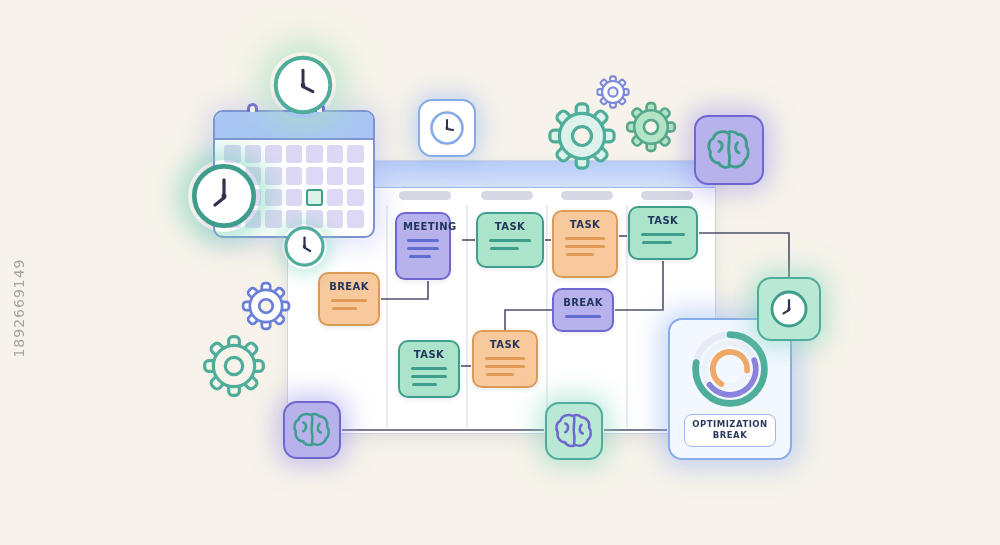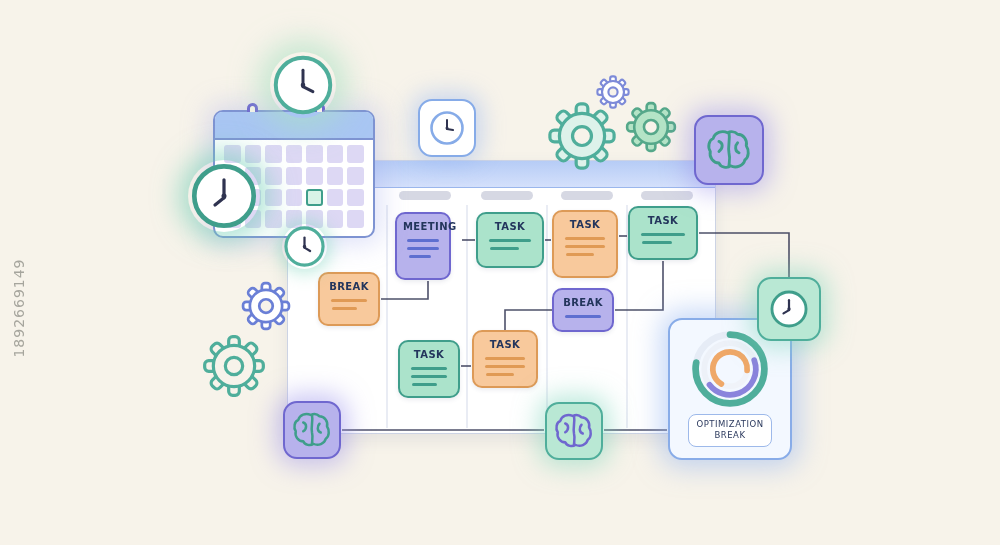--- a/index.html
+++ b/index.html
@@ -85,21 +85,21 @@
   .opt-card{
     position:absolute;left:668px;top:318px;width:124px;height:142px;z-index:6;
     background:#f3f8ff;border:2px solid #88ace8;border-radius:14px;box-sizing:border-box;
     box-shadow:0 0 26px 8px rgba(146,180,242,.5);
     display:flex;flex-direction:column;align-items:center;
   }
   .opt-label{
     margin-top:2px;background:#ffffff;border:1.5px solid #9db9ea;border-radius:8px;
     padding:4px 7px;text-align:center;
   }
-  .opt-label div{font-weight:normal;font-size:8.5px;line-height:1.35;letter-spacing:.5px;color:#2c3a5e;}
+  .opt-label div{font-weight:bold;font-size:8.5px;line-height:1.35;letter-spacing:.5px;color:#2c3a5e;}
 
   
   .wm-id{
     position:absolute;left:-46px;top:300px;width:130px;z-index:20;
     text-align:center;color:#a6a59d;font-size:14px;letter-spacing:1px;
     transform:rotate(-90deg);
   }
 
   svg{display:block;}
   .connectors{position:absolute;left:0;top:0;z-index:2;}

